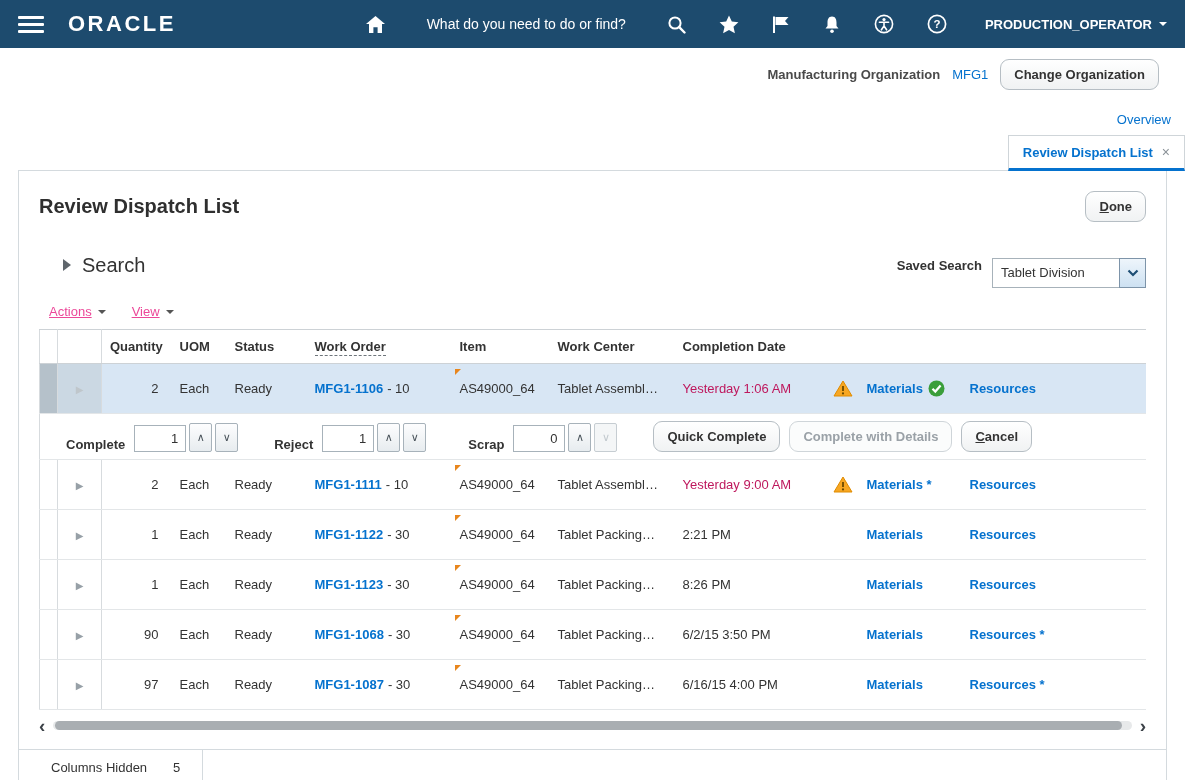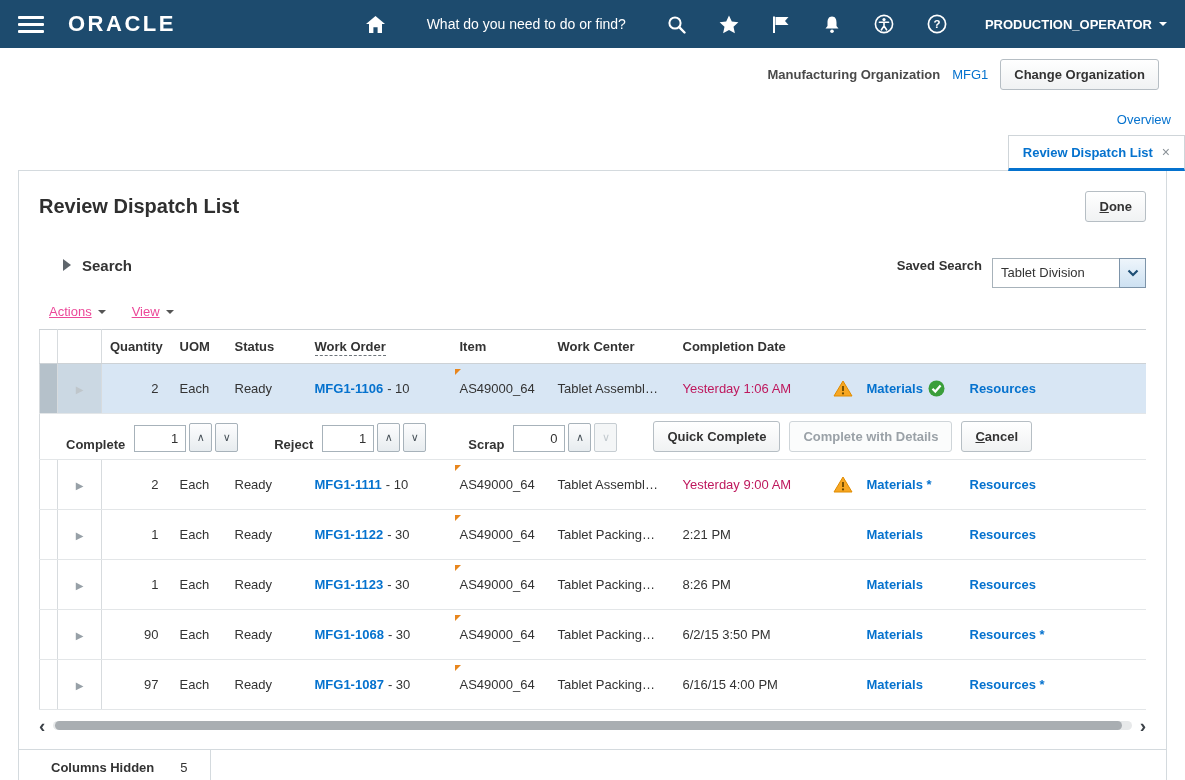--- a/index.html
+++ b/index.html
@@ -16,39 +16,39 @@
   .prompt{color:#fff;font-size:14px;cursor:pointer;margin:0 8px;white-space:nowrap;}
   .user{display:flex;align-items:center;gap:7px;color:#fff;font-weight:bold;font-size:13px;margin-left:38px;cursor:pointer;white-space:nowrap;}
   .caret{width:0;height:0;border-left:4px solid transparent;border-right:4px solid transparent;border-top:4px solid #fff;}
   .caret.dark{border-top-color:#555;}
 
   
   .org-bar{display:flex;justify-content:flex-end;align-items:center;gap:12px;padding:11px 26px 0;}
   .org-label{font-weight:bold;color:#4a4a4a;font-size:13px;}
   .org-value{color:#0572ce;font-size:13px;text-decoration:none;cursor:pointer;}
 
-  .btn{display:inline-block;background:linear-gradient(#ffffff,#f0f2f3);border:1px solid #b6bec4;border-radius:3px;padding:7px 13px;font-weight:bold;font-size:13px;color:#333;font-family:inherit;cursor:pointer;white-space:nowrap;}
+  .btn{display:inline-block;background:linear-gradient(#ffffff,#f0f2f3);border:1px solid #b6bec4;border-radius:9px;padding:7px 13px;font-weight:bold;font-size:13px;color:#333;font-family:inherit;cursor:pointer;white-space:nowrap;}
   .btn.disabled{color:#9aa1a7;border-color:#cfd5d9;background:#fbfcfc;cursor:default;}
   .btn-ak::first-letter{text-decoration:underline;}
 
   
   .tabs{display:flex;align-items:flex-end;margin:14px 0 0 28px;position:relative;z-index:2;flex-direction:column;}
   .tab{font-size:13px;color:#0572ce;padding:8px 14px;cursor:pointer;}
   .tab.active{background:#fff;border:1px solid #cfd5d9;border-bottom:3px solid #0572ce;font-weight:bold;display:flex;align-items:center;gap:9px;margin-bottom:-1px;}
   .tab-close{color:#8a9197;font-weight:normal;font-size:14px;cursor:pointer;}
 
   
   .card{margin:0 18px;border:1px solid #d4dade;background:#fff;padding:16px 20px 18px;min-height:618px;position:relative;}
   .page-head{display:flex;justify-content:space-between;align-items:flex-start;margin:4px 0 8px;}
   .page-title{font-size:20px;font-weight:bold;color:#2f2f2f;margin:4px 0 0;}
 
   .search-row{display:flex;justify-content:space-between;align-items:center;margin:20px 0 4px;}
   .disclosure{display:flex;align-items:center;gap:11px;margin-left:24px;cursor:pointer;}
   .tri-right{width:0;height:0;border-top:6px solid transparent;border-bottom:6px solid transparent;border-left:8px solid #5f666c;}
-  .disc-label{font-weight:bold;font-size:15px;color:#333;}
+  .disc-label{font-weight:normal;font-size:20px;color:#333;}
   .saved-search{display:flex;align-items:center;gap:10px;}
   .ss-label{font-weight:bold;font-size:13px;color:#333;}
   .combo{display:flex;align-items:stretch;margin-top:16px;}
   .combo-value{width:128px;border:1px solid #a7b2ba;background:#fff;font-size:13px;padding:6px 8px;height:30px;cursor:pointer;white-space:nowrap;overflow:hidden;}
   .combo-btn{width:27px;height:30px;margin-left:-1px;border:1px solid #7d94a9;background:linear-gradient(#eef5fb,#cde1f2);display:flex;align-items:center;justify-content:center;cursor:pointer;}
 
   .menubar{display:flex;gap:26px;margin:16px 0 10px 10px;}
   .menu-item{display:flex;align-items:center;gap:6px;font-size:13px;color:#ec4899;cursor:pointer;text-decoration:underline;}
 
   
@@ -85,21 +85,21 @@
   .form-buttons{display:flex;gap:9px;margin-left:36px;}
 
   
   .scroll-row{display:flex;align-items:center;gap:8px;margin-top:4px;padding:2px 0;}
   .scroll-arrow{font-size:19px;font-weight:bold;color:#3c4248;cursor:pointer;line-height:1;}
   .scroll-track{flex:1;height:9px;background:#e7e9ea;border-radius:5px;position:relative;}
   .scroll-thumb{position:absolute;top:0;bottom:0;left:2px;right:10px;background:#a9aeb2;border-radius:5px;cursor:grab;}
 
   
   .card-footer{display:flex;align-items:center;border-top:1px solid #d4dade;margin:12px -20px 0;padding-left:32px;height:36px;}
-  .cf-label{font-weight:bold;font-size:13px;color:#333;}
+  .cf-label{font-weight:normal;font-size:13px;color:#333;}
   .cf-value{font-size:13px;margin-left:26px;}
   .cf-div{width:1px;align-self:stretch;background:#d4dade;margin-left:22px;}
 </style>
 </head>
 <body>
 
 <header class="topbar">
   <div class="hamburger">
       <span></span>
       <span></span>

